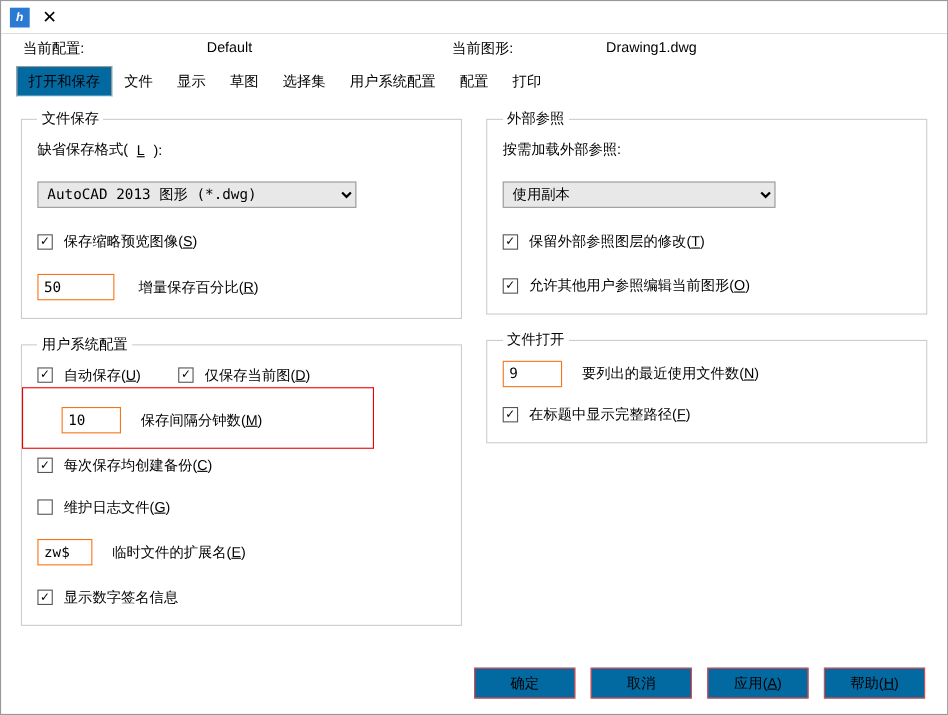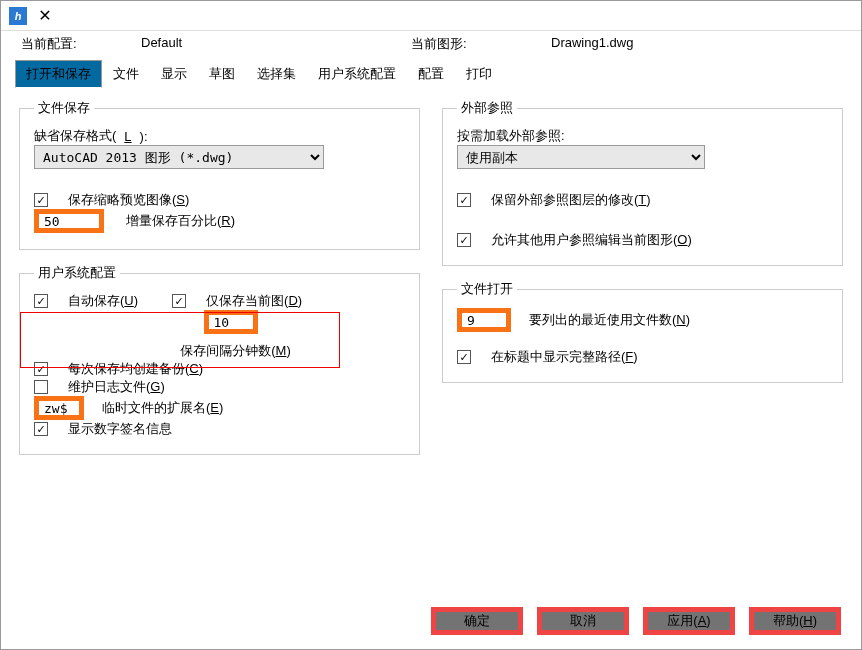--- a/index.html
+++ b/index.html
@@ -16,50 +16,50 @@
 .tabs { display: flex; padding: 0 14px; margin-top: 2px; }
 .tab { padding: 4px 10px; border: 1px solid transparent; border-bottom: none; cursor: pointer; position: relative; top: 1px; }
 .tab.active { border: 1px solid #999; border-bottom: 1px solid #fff; background: #0369a1; }
 
 .content { padding: 12px 18px; display: flex; gap: 22px; }
 .col { flex: 1; display: flex; flex-direction: column; gap: 14px; }
 
 fieldset { border: 1px solid #ccc; padding: 10px 14px 16px; margin: 0; }
 legend { padding: 0 4px; }
 
-.row { display: flex; align-items: center; margin-top: 0; gap: 8px; }
+.row { display: flex; align-items: center; margin-top: 20px; gap: 8px; }
 .row.first { margin-top: 0; }
 
 select { height: 24px; border: 1px solid #999; background: #e8e8e8; padding: 0 4px; font-family: SimSun, monospace; }
-input[type="text"] { height: 24px; border: 5px solid #f97316; padding: 0 5px; font-family: SimSun, monospace; }
-
-.chk { display: inline-flex; align-items: center; gap: 20px; cursor: pointer; }
+input[type="text"] { height: 24px; border: 1px solid #f97316; padding: 0 5px; font-family: SimSun, monospace; }
+
+.chk { display: inline-flex; align-items: center; gap: 10px; cursor: pointer; }
 .chkbox { width: 14px; height: 14px; border: 1px solid #555; display: inline-flex; align-items: center; justify-content: center; font-size: 11px; line-height: 1; }
 .chkbox.checked::after { content: "✓"; }
 
 .red-highlight { position: absolute; border: 1px solid #e00; pointer-events: none; }
 
-.btn { height: 28px; min-width: 92px; border: 5px solid #ef4444; background: #737373; cursor: pointer; display: inline-flex; align-items: center; justify-content: center; }
+.btn { height: 28px; min-width: 92px; border: 1px solid #ef4444; background: #0369a1; cursor: pointer; display: inline-flex; align-items: center; justify-content: center; }
 
 .footer { position: absolute; right: 20px; bottom: 14px; display: flex; gap: 14px; }
 
 .sig-btn { width: 250px; height: 26px; border: 1px solid #999; background: #eee; display: inline-flex; align-items: center; justify-content: center; cursor: pointer; font-family: SimSun, monospace; }
 
 .underline-accel { text-decoration: underline; }
 </style>
 </head>
 <body>
 
 <div class="titlebar">
   <div class="app-icon">h</div>
   <div class="close-btn">✕</div>
 </div>
 
 <div class="info-row">
-  <div class="info-pair" style="width:390px;">
+  <div class="info-pair" style="width:390px;gap:47px;">
     <span style="width:120px;">当前配置:</span>
     <span>Default</span>
   </div>
   <div class="info-pair">
     <span style="width:140px;">当前图形:</span>
     <span>Drawing1.dwg</span>
   </div>
 </div>
 
 <div class="tabs" id="tabs-container">
@@ -103,21 +103,21 @@
         <label class="chk">
           <span class="chkbox checked"></span>
           <span>自动保存(<span class="underline-accel">U</span>)</span>
         </label>
         <label class="chk">
           <span class="chkbox checked"></span>
           <span>仅保存当前图(<span class="underline-accel">D</span>)</span>
         </label>
       </div>
 
-      <div class="row" style="padding-left:22px;flex-direction:column;">
+      <div class="row" style="padding-left:22px;">
         <input type="text" style="width: 54px;" value="10">
         <span style="margin-left:10px;">保存间隔分钟数(<span class="underline-accel">M</span>)</span>
       </div>
 
       <div class="red-highlight" style="left:0; top:30px; width:320px; height:56px;"></div>
 
       <div class="row">
         <label class="chk">
           <span class="chkbox checked"></span>
           <span>每次保存均创建备份(<span class="underline-accel">C</span>)</span>

